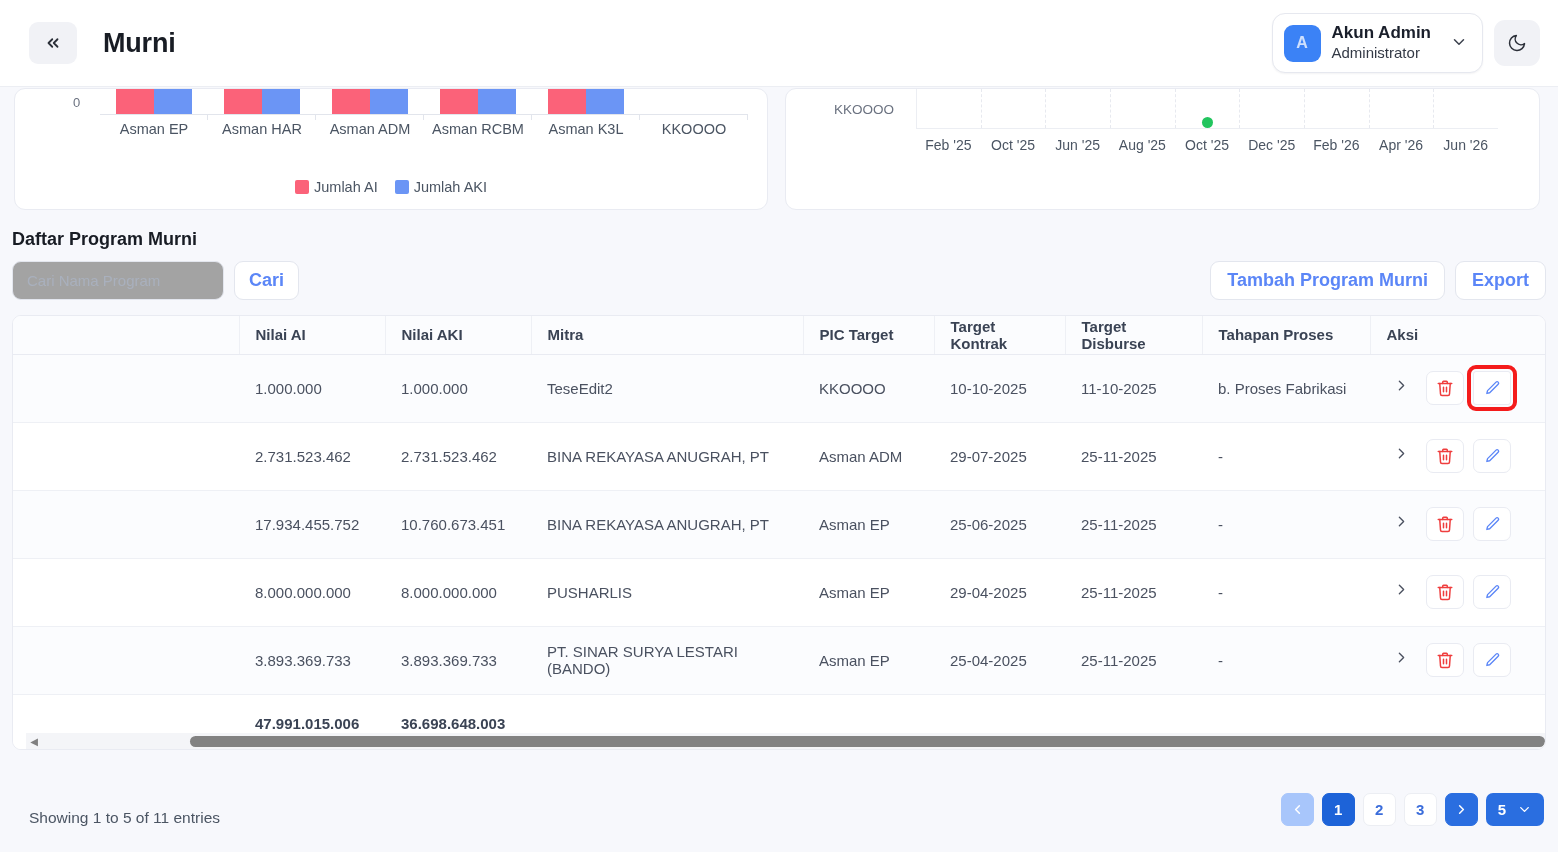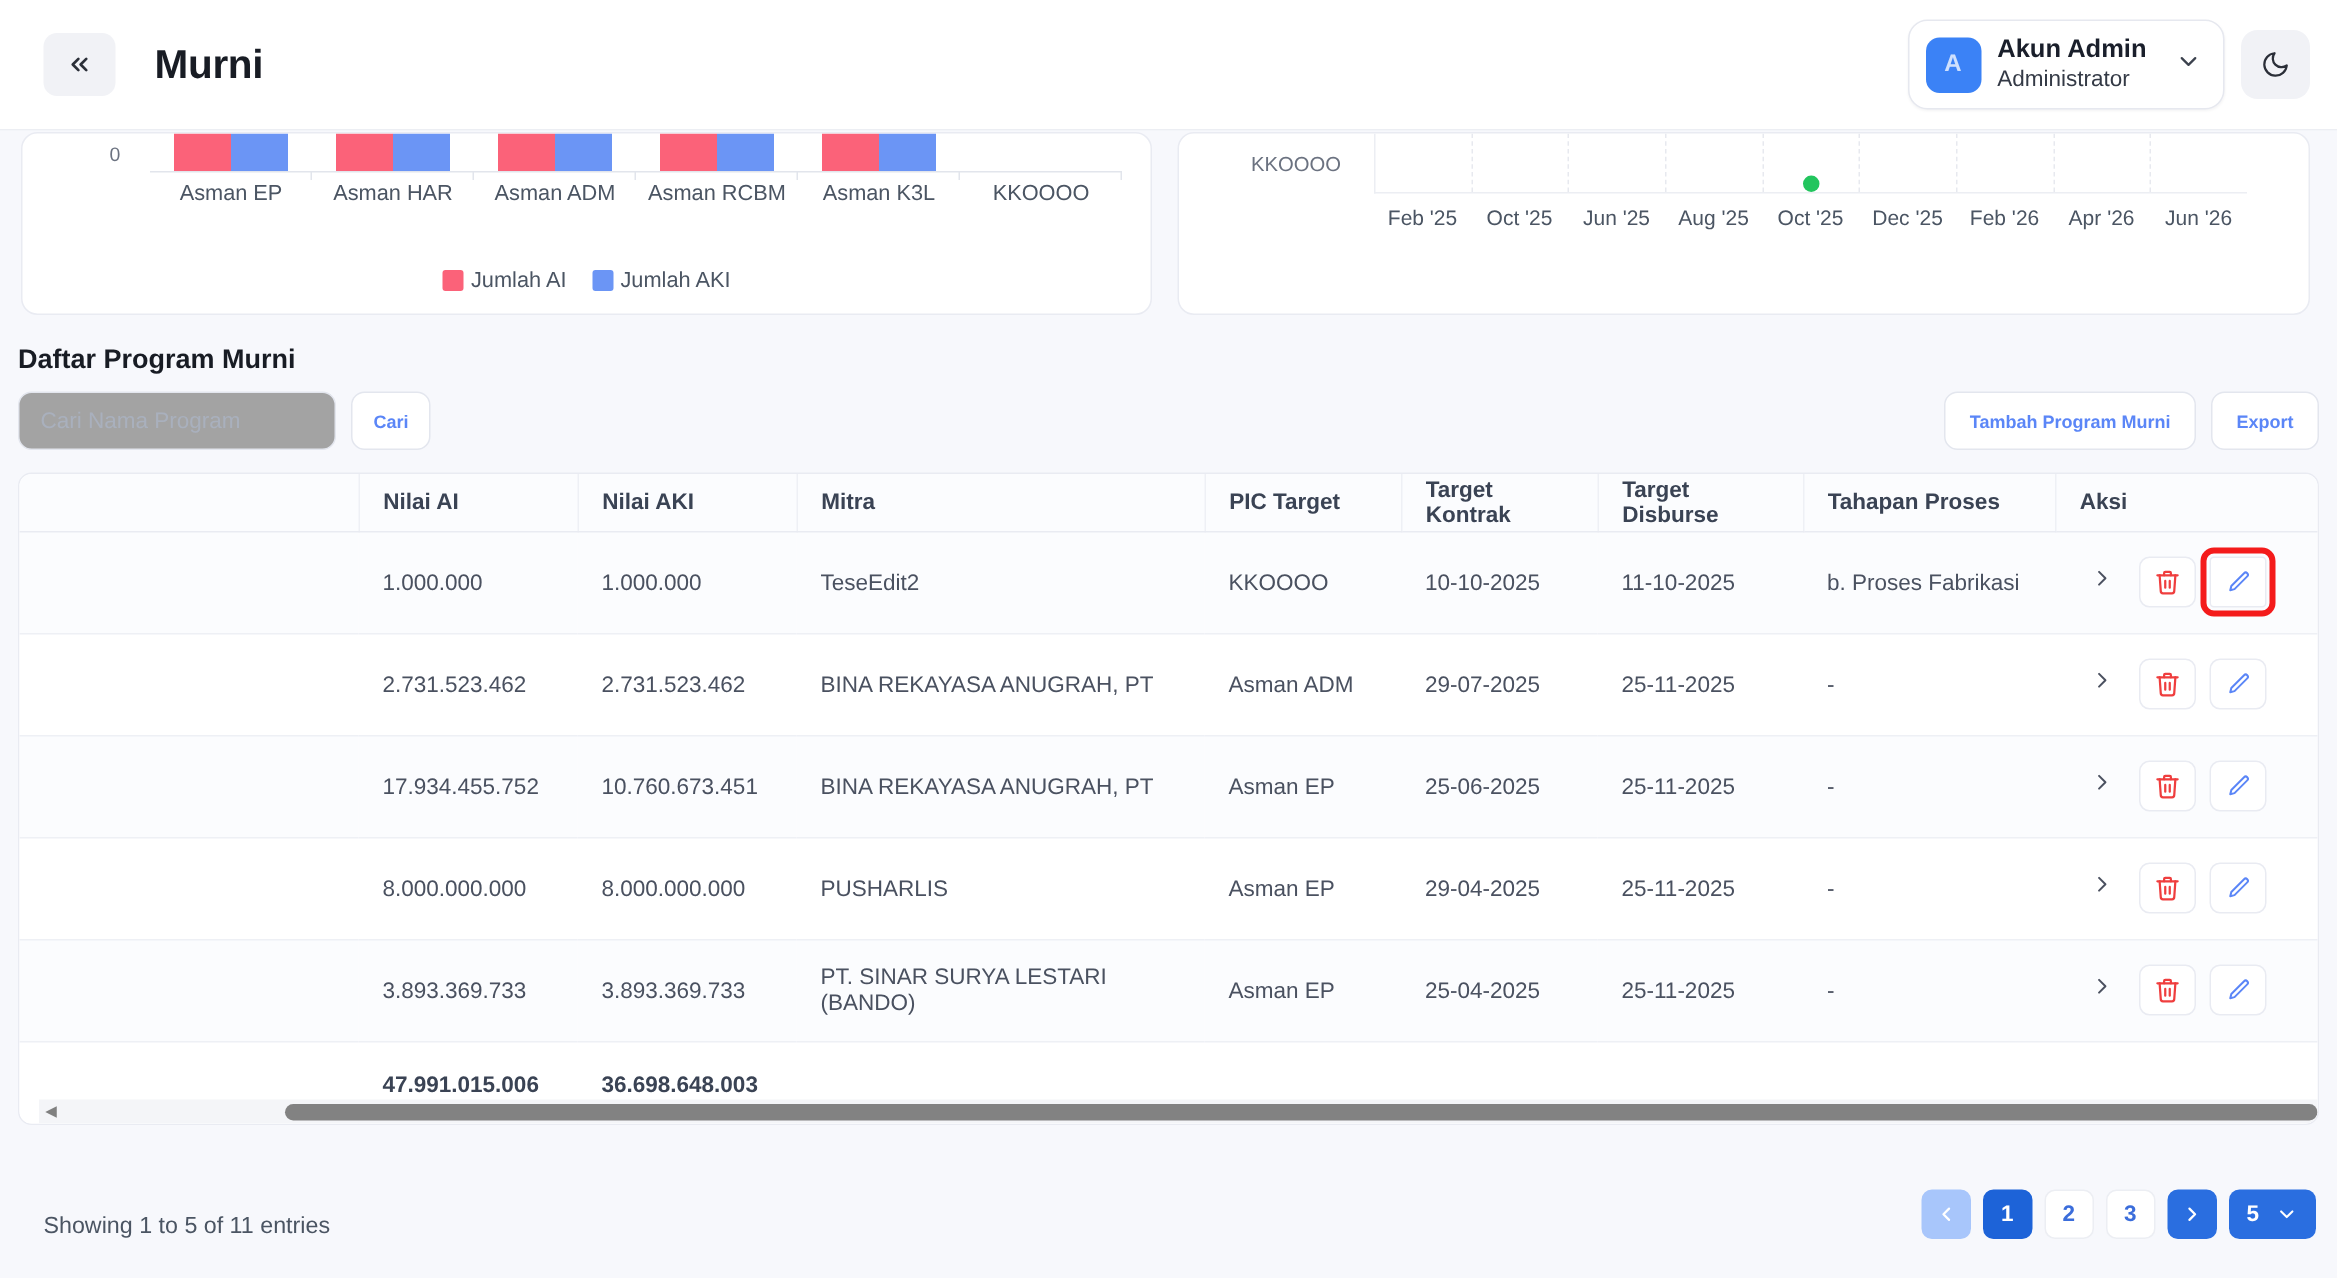--- a/index.html
+++ b/index.html
@@ -110,21 +110,21 @@
   }
   .searchbar { position: absolute; top: 261px; left: 12px; display: flex; gap: 10px; }
   .search-input {
     width: 212px; height: 39px; border: 1px solid #e3e6ee; border-radius: 9px;
     padding: 0 14px; font-size: 15px; color: #3b4252; background: #a3a3a3;
     font-family: "Liberation Sans", sans-serif;
   }
   .search-input::placeholder { color: #a9b0bd; }
   .btn-outline {
     height: 39px; background: #fff; border: 1px solid #e3e6ee; border-radius: 9px;
-    color: #5b86f7; font-size: 12px; padding: 0 14px; cursor: pointer;
+    color: #5b86f7; font-size: 18px; padding: 0 14px; cursor: pointer;
     font-family: "Liberation Sans", sans-serif; font-weight: 600;
   }
   .top-actions {
     position: absolute; top: 261px; right: 12px; display: flex; gap: 10px;
   }
   .top-actions .btn-outline { font-weight: bold; padding: 0 16px; }
 
   
   .table-wrap {
     position: absolute; top: 315px; left: 12px; width: 1534px; height: 435px;

